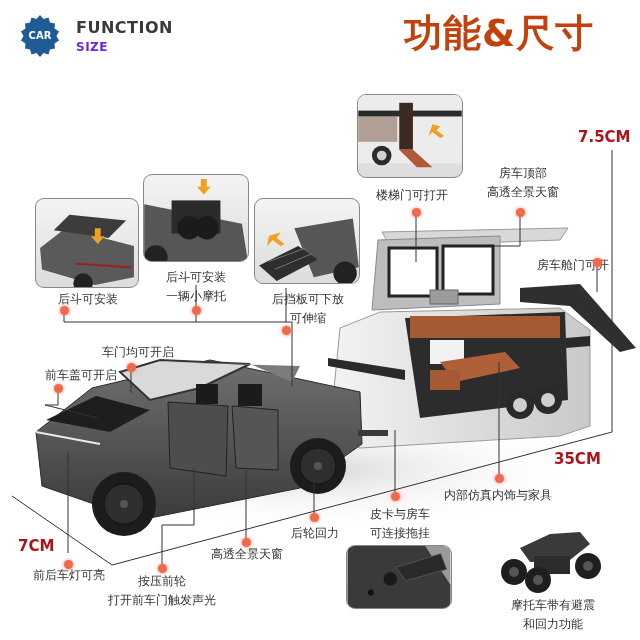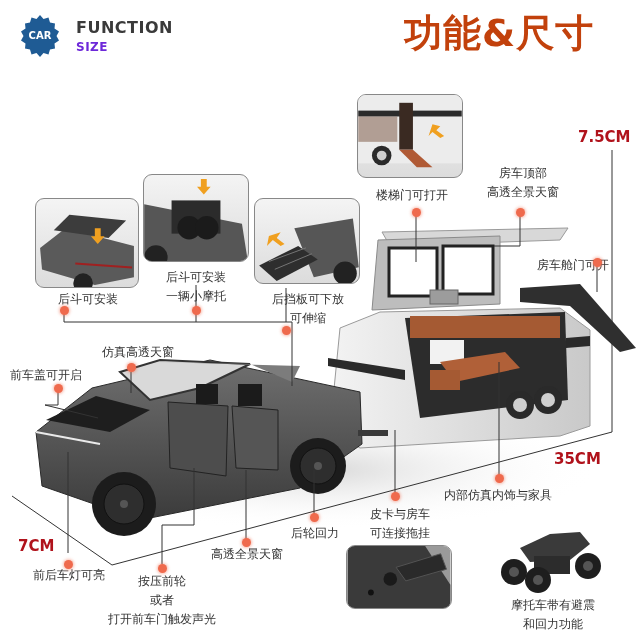--- a/index.html
+++ b/index.html
@@ -225,33 +225,32 @@
   <div>可伸缩</div>
 </div>
 <div class="abs lbl" style="left:364px; top:186px; width:96px;">
   <div>楼梯门可打开</div>
 </div>
 <div class="abs lbl" style="left:468px; top:164px; width:110px;">
   <div>房车顶部</div>
   <div>高透全景天窗</div>
 </div>
 <div class="abs lbl" style="left:518px; top:240px; width:110px;margin-top:16px;">房车舱门可开</div>
-<div class="abs lbl" style="left:88px; top:343px; width:100px;">仿真高透天窗</div>
-<div class="abs lbl" style="left:0; top:366px; width:92px;">前车盖可开启</div>
+<div class="abs lbl" style="left:88px; top:343px; width:100px;">车门均可开启</div>
+<div class="abs lbl" style="left:25px; top:366px; width:92px;text-align:right;">前车盖可开启</div>
 <div class="abs lbl" style="left:418px; top:486px; width:160px;">内部仿真内饰与家具</div>
 <div class="abs lbl" style="left:360px; top:505px; width:80px;">
   <div>皮卡与房车</div>
   <div>可连接拖挂</div>
 </div>
 <div class="abs lbl" style="left:284px; top:524px; width:62px;">后轮回力</div>
 <div class="abs lbl" style="left:204px; top:545px; width:86px;">高透全景天窗</div>
 <div class="abs lbl" style="left:26px; top:566px; width:86px;">前后车灯可亮</div>
 <div class="abs lbl" style="left:100px; top:572px; width:124px;">
   <div>按压前轮</div>
-  <div>或者</div>
   <div>打开前车门触发声光</div>
 </div>
 <div class="abs lbl" style="left:498px; top:596px; width:110px;">
   <div>摩托车带有避震</div>
   <div>和回力功能</div>
 </div>
 
 <div class="abs dim" style="left:578px; top:128px;">7.5CM</div>
 <div class="abs dim" style="left:554px; top:450px;">35CM</div>
 <div class="abs dim" style="left:18px; top:537px;">7CM</div>

